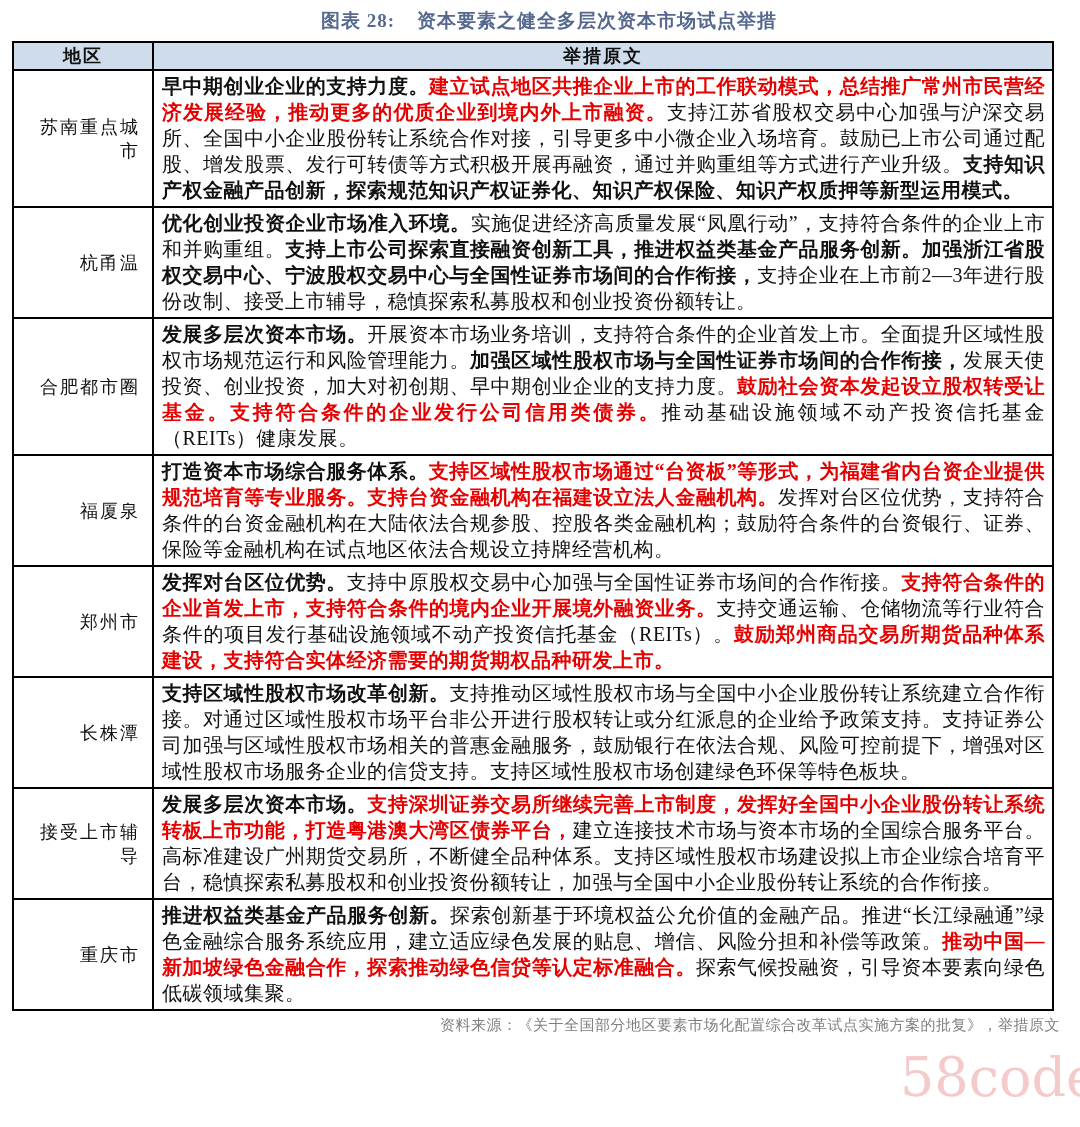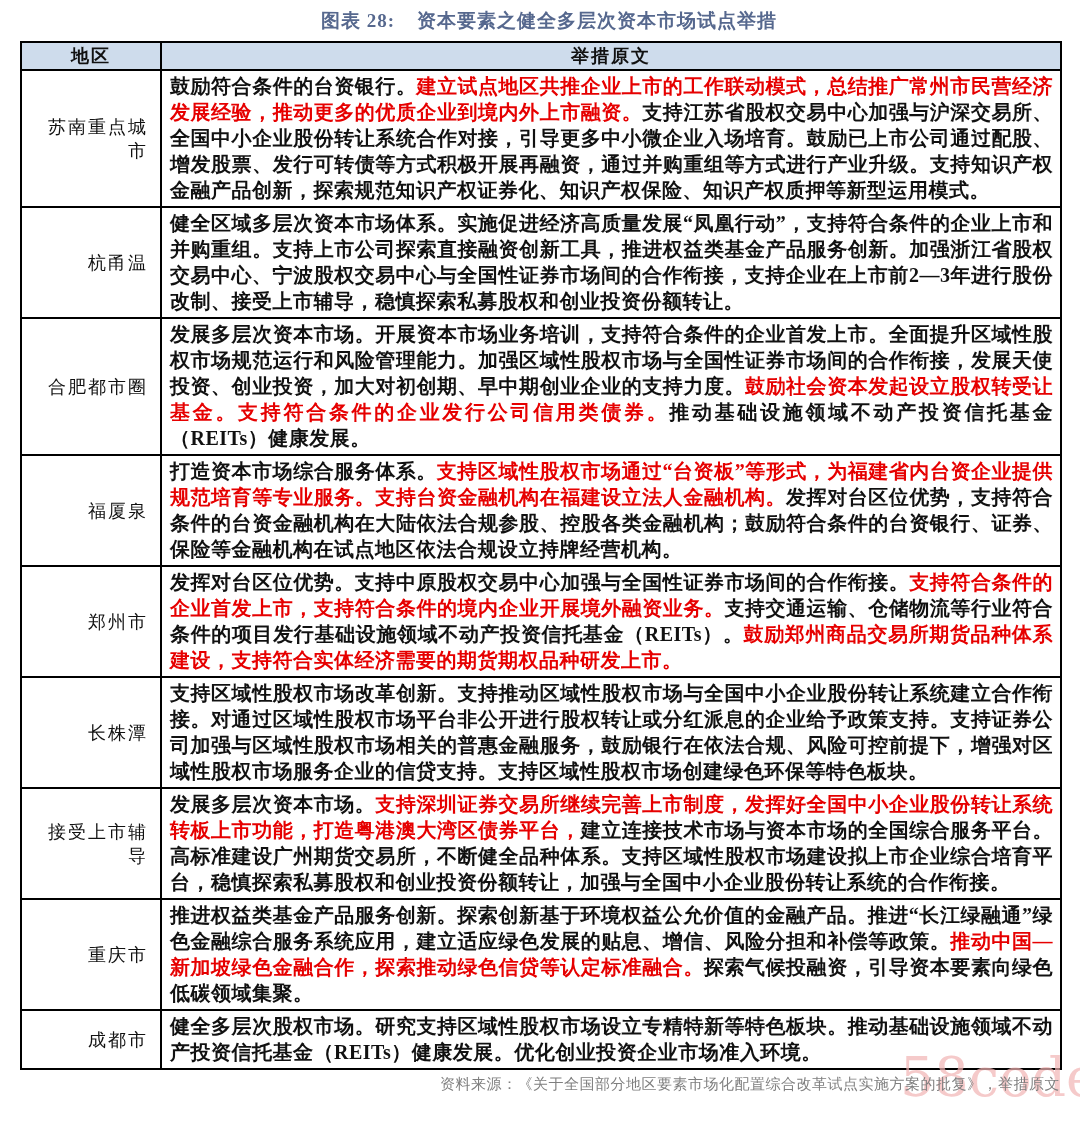--- a/index.html
+++ b/index.html
@@ -26,21 +26,21 @@
     font-weight:bold;
     color:var(--title-blue);
     padding:8px 0 7px 18px;
     letter-spacing:1px;
   }
   .chart-title .title-label{margin-right:22px;}
   table.measures-table{
     border-collapse:collapse;
     table-layout:fixed;
     width:1042px;
-    margin:0 18px 0 20px;
+    margin:0 18px 0 12px;
     background:#fff;
   }
   table.measures-table col.col-region{width:140px;}
   th,td{border:2px solid var(--border-black);}
   th{
     background:var(--header-bg);
     font-size:18px;
     font-weight:bold;
     height:26px;
     letter-spacing:2px;
@@ -56,21 +56,21 @@
   td.measures{
     font-size:20px;
     line-height:26px;
     padding:2px 7px 3px 8px;
     text-align:justify;
     letter-spacing:0.5px;
     vertical-align:middle;
   }
   .seg-bold{font-weight:bold;}
   .seg-red{font-weight:bold;color:var(--accent-red);}
-  .seg-normal{font-weight:bold;}
+  .seg-normal{font-weight:normal;}
   .source-note{
     position:relative;
     z-index:6;
     text-align:right;
     font-size:15px;
     color:var(--footer-gray);
     margin:5px 20px 0 0;
     font-family:"Liberation Sans","DejaVu Sans",sans-serif;
     letter-spacing:0.5px;
   }
@@ -101,25 +101,25 @@
   </colgroup>
   <thead>
     <tr>
       <th>地区</th>
       <th>举措原文</th>
     </tr>
   </thead>
   <tbody>
       <tr>
         <td class="region">苏南重点城市</td>
-        <td class="measures"><span class="seg-bold">鼓励符合条件的台资银行。</span><span class="seg-red">建立试点地区共推企业上市的工作联动模式，总结推广常州市民营经济发展经验，推动更多的优质企业到境内外上市融资。</span><span class="seg-normal">支持江苏省股权交易中心加强与沪深交易所、全国中小企业股份转让系统合作对接，引导更多中小微企业入场培育。鼓励已上市公司通过配股、增发股票、发行可转债等方式积极开展再融资，通过并购重组等方式进行产业升级。</span><span class="seg-bold">支持知识产权金融产品创新，探索规范知识产权证券化、知识产权保险、知识产权质押等新型运用模式。</span></td>
+        <td class="measures"><span class="seg-bold">早中期创业企业的支持力度。</span><span class="seg-red">建立试点地区共推企业上市的工作联动模式，总结推广常州市民营经济发展经验，推动更多的优质企业到境内外上市融资。</span><span class="seg-normal">支持江苏省股权交易中心加强与沪深交易所、全国中小企业股份转让系统合作对接，引导更多中小微企业入场培育。鼓励已上市公司通过配股、增发股票、发行可转债等方式积极开展再融资，通过并购重组等方式进行产业升级。</span><span class="seg-bold">支持知识产权金融产品创新，探索规范知识产权证券化、知识产权保险、知识产权质押等新型运用模式。</span></td>
       </tr>
       <tr>
         <td class="region">杭甬温</td>
-        <td class="measures"><span class="seg-bold">健全区域多层次资本市场体系。</span><span class="seg-normal">实施促进经济高质量发展“凤凰行动”，支持符合条件的企业上市和并购重组。</span><span class="seg-bold">支持上市公司探索直接融资创新工具，推进权益类基金产品服务创新。加强浙江省股权交易中心、宁波股权交易中心与全国性证券市场间的合作衔接，</span><span class="seg-normal">支持企业在上市前2—3年进行股份改制、接受上市辅导，稳慎探索私募股权和创业投资份额转让。</span></td>
+        <td class="measures"><span class="seg-bold">优化创业投资企业市场准入环境。</span><span class="seg-normal">实施促进经济高质量发展“凤凰行动”，支持符合条件的企业上市和并购重组。</span><span class="seg-bold">支持上市公司探索直接融资创新工具，推进权益类基金产品服务创新。加强浙江省股权交易中心、宁波股权交易中心与全国性证券市场间的合作衔接，</span><span class="seg-normal">支持企业在上市前2—3年进行股份改制、接受上市辅导，稳慎探索私募股权和创业投资份额转让。</span></td>
       </tr>
       <tr>
         <td class="region">合肥都市圈</td>
         <td class="measures"><span class="seg-bold">发展多层次资本市场。</span><span class="seg-normal">开展资本市场业务培训，支持符合条件的企业首发上市。全面提升区域性股权市场规范运行和风险管理能力。</span><span class="seg-bold">加强区域性股权市场与全国性证券市场间的合作衔接，</span><span class="seg-normal">发展天使投资、创业投资，加大对初创期、早中期创业企业的支持力度。</span><span class="seg-red">鼓励社会资本发起设立股权转受让基金。支持符合条件的企业发行公司信用类债券。</span><span class="seg-normal">推动基础设施领域不动产投资信托基金（REITs）健康发展。</span></td>
       </tr>
       <tr>
         <td class="region">福厦泉</td>
         <td class="measures"><span class="seg-bold">打造资本市场综合服务体系。</span><span class="seg-red">支持区域性股权市场通过“台资板”等形式，为福建省内台资企业提供规范培育等专业服务。支持台资金融机构在福建设立法人金融机构。</span><span class="seg-normal">发挥对台区位优势，支持符合条件的台资金融机构在大陆依法合规参股、控股各类金融机构；鼓励符合条件的台资银行、证券、保险等金融机构在试点地区依法合规设立持牌经营机构。</span></td>
       </tr>
       <tr>
@@ -131,22 +131,18 @@
         <td class="measures"><span class="seg-bold">支持区域性股权市场改革创新。</span><span class="seg-normal">支持推动区域性股权市场与全国中小企业股份转让系统建立合作衔接。对通过区域性股权市场平台非公开进行股权转让或分红派息的企业给予政策支持。支持证券公司加强与区域性股权市场相关的普惠金融服务，鼓励银行在依法合规、风险可控前提下，增强对区域性股权市场服务企业的信贷支持。支持区域性股权市场创建绿色环保等特色板块。</span></td>
       </tr>
       <tr>
         <td class="region">接受上市辅导</td>
         <td class="measures"><span class="seg-bold">发展多层次资本市场。</span><span class="seg-red">支持深圳证券交易所继续完善上市制度，发挥好全国中小企业股份转让系统转板上市功能，打造粤港澳大湾区债券平台，</span><span class="seg-normal">建立连接技术市场与资本市场的全国综合服务平台。高标准建设广州期货交易所，不断健全品种体系。支持区域性股权市场建设拟上市企业综合培育平台，稳慎探索私募股权和创业投资份额转让，加强与全国中小企业股份转让系统的合作衔接。</span></td>
       </tr>
       <tr>
         <td class="region">重庆市</td>
         <td class="measures"><span class="seg-bold">推进权益类基金产品服务创新。</span><span class="seg-normal">探索创新基于环境权益公允价值的金融产品。推进“长江绿融通”绿色金融综合服务系统应用，建立适应绿色发展的贴息、增信、风险分担和补偿等政策。</span><span class="seg-red">推动中国—新加坡绿色金融合作，探索推动绿色信贷等认定标准融合。</span><span class="seg-normal">探索气候投融资，引导资本要素向绿色低碳领域集聚。</span></td>
       </tr>
-      <tr>
-        <td class="region">成都市</td>
-        <td class="measures"><span class="seg-bold">健全多层次股权市场。</span><span class="seg-normal">研究支持区域性股权市场设立专精特新等特色板块。推动基础设施领域不动产投资信托基金（REITs）健康发展。优化创业投资企业市场准入环境。</span></td>
-      </tr>
     </tbody>
 </table>
 
 <div class="source-note">资料来源：《关于全国部分地区要素市场化配置综合改革试点实施方案的批复》，举措原文</div>
 
 <div class="watermark">58codes</div>
 
 </body></html>

